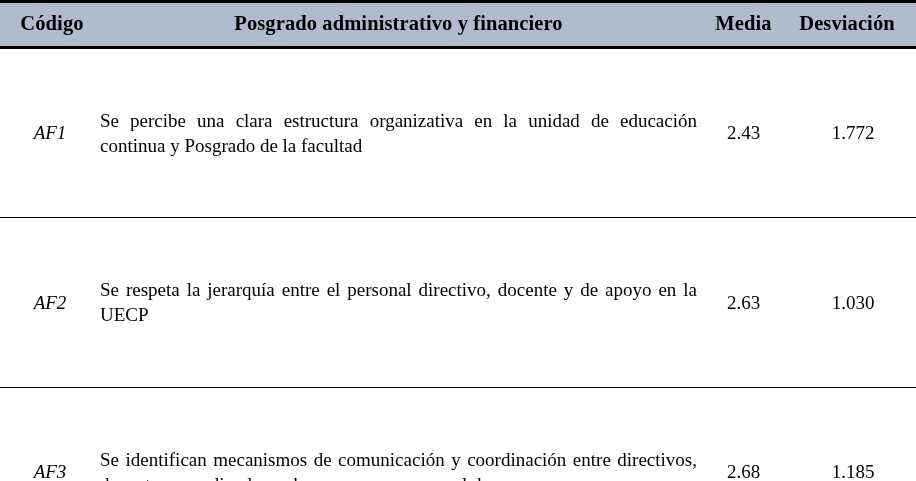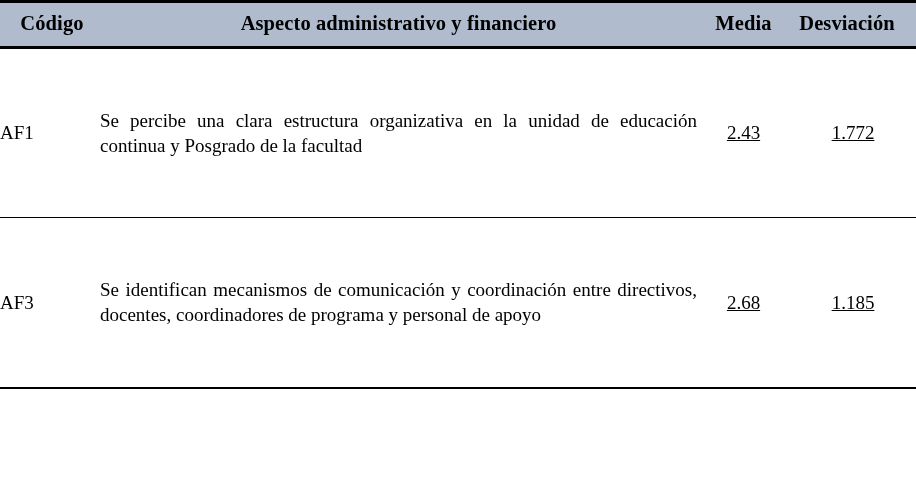--- a/index.html
+++ b/index.html
@@ -64,39 +64,39 @@
     vertical-align: middle;
     font-size: 19px;
     line-height: 1.32;
     padding: 9px 0 9px 0;
   }
   tbody tr.data-row:last-of-type td {
     border-bottom: 2.6px solid #000000;
   }
 
   td.cell-code {
-    text-align: left;
+    text-align: center;
     padding-left: 4px;
     font-size: 19px;
+    font-style: italic;
   }
   td.cell-desc {
     text-align: justify;
     text-align-last: left;
     text-justify: inter-word;
     padding-left: 3px;
     padding-right: 19px;
     hyphens: none;
     white-space: pre-wrap;
   }
   td.cell-mean,
   td.cell-sd {
     text-align: center;
     font-size: 19px;
     white-space: nowrap;
-    text-decoration: underline;
   }
   td.cell-sd { padding-right: 4px; }
 
   
   td.cell-desc > span.desc-text {
     display: block;
     text-align: justify;
     text-align-last: left;
   }
 </style>
@@ -108,36 +108,44 @@
     <colgroup>
       <col class="col-code">
       <col class="col-desc">
       <col class="col-mean">
       <col class="col-sd">
     </colgroup>
 
     <thead>
       <tr class="header-row">
         <th class="th-code">Código</th>
-        <th class="th-desc">Aspecto administrativo y financiero</th>
+        <th class="th-desc">Posgrado administrativo y financiero</th>
         <th class="th-mean">Media</th>
         <th class="th-sd">Desviación</th>
       </tr>
     </thead>
 
     <tbody>
       <tr class="data-row">
         <td class="cell-code">AF1</td>
         <td class="cell-desc">
           <span class="desc-text">Se percibe una clara estructura organizativa en la unidad de educación continua y Posgrado de la facultad</span>
         </td>
         <td class="cell-mean">2.43</td>
         <td class="cell-sd">1.772</td>
       </tr>
 
+      <tr class="data-row">
+        <td class="cell-code">AF2</td>
+        <td class="cell-desc">
+          <span class="desc-text">Se respeta la jerarquía entre el personal directivo, docente y de apoyo en la UECP</span>
+        </td>
+        <td class="cell-mean">2.63</td>
+        <td class="cell-sd">1.030</td>
+      </tr>
 
       <tr class="data-row">
         <td class="cell-code">AF3</td>
         <td class="cell-desc">
           <span class="desc-text">Se identifican mecanismos de comunicación y coordinación entre directivos, docentes, coordinadores de programa y personal de apoyo</span>
         </td>
         <td class="cell-mean">2.68</td>
         <td class="cell-sd">1.185</td>
       </tr>
 

